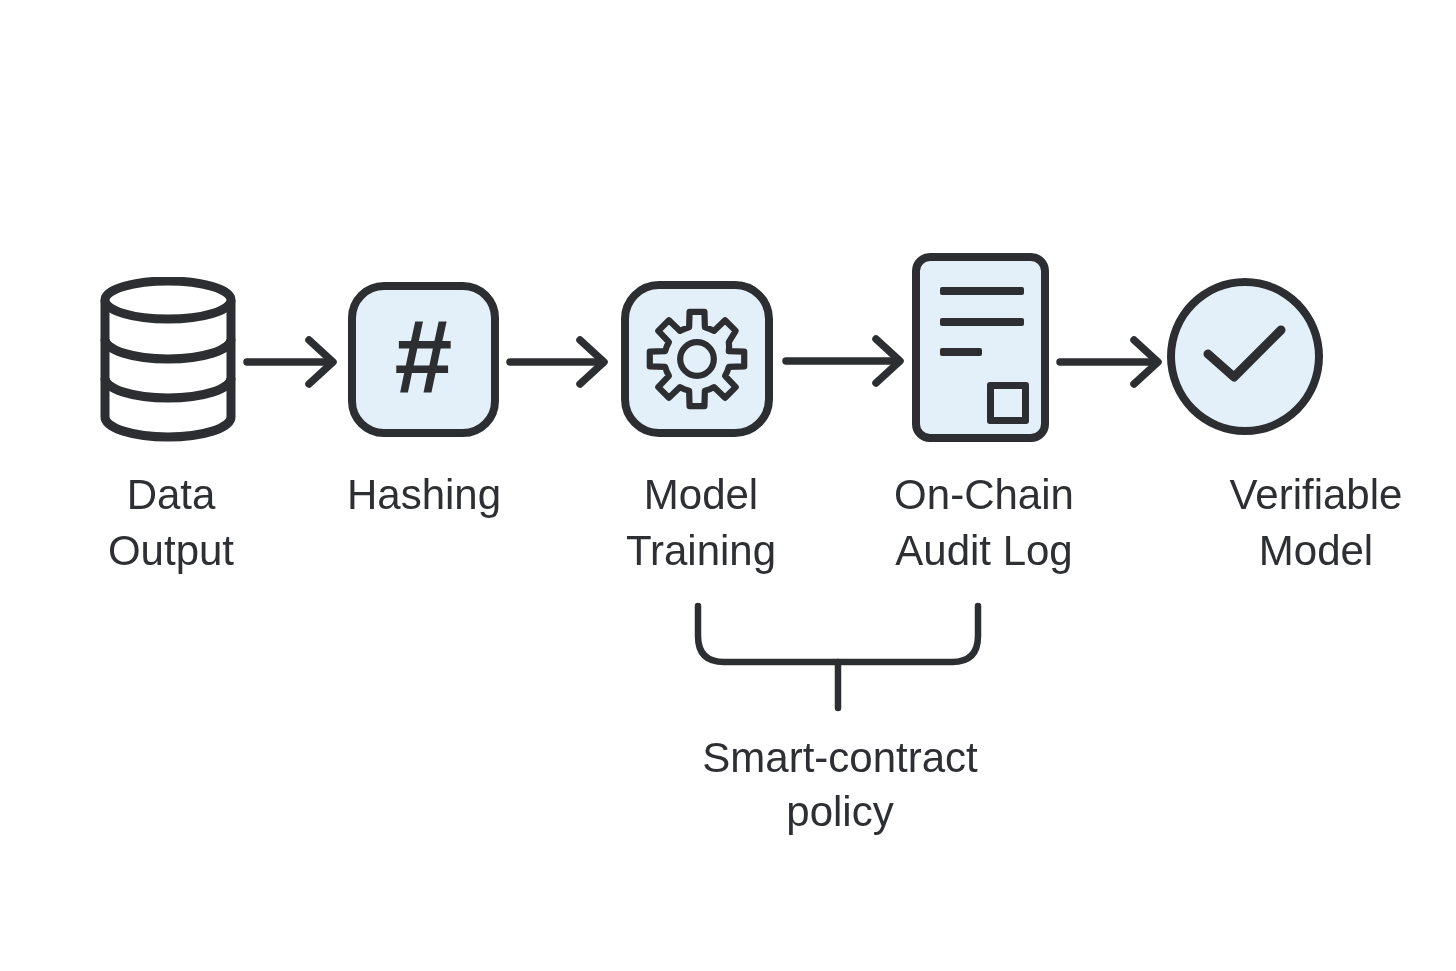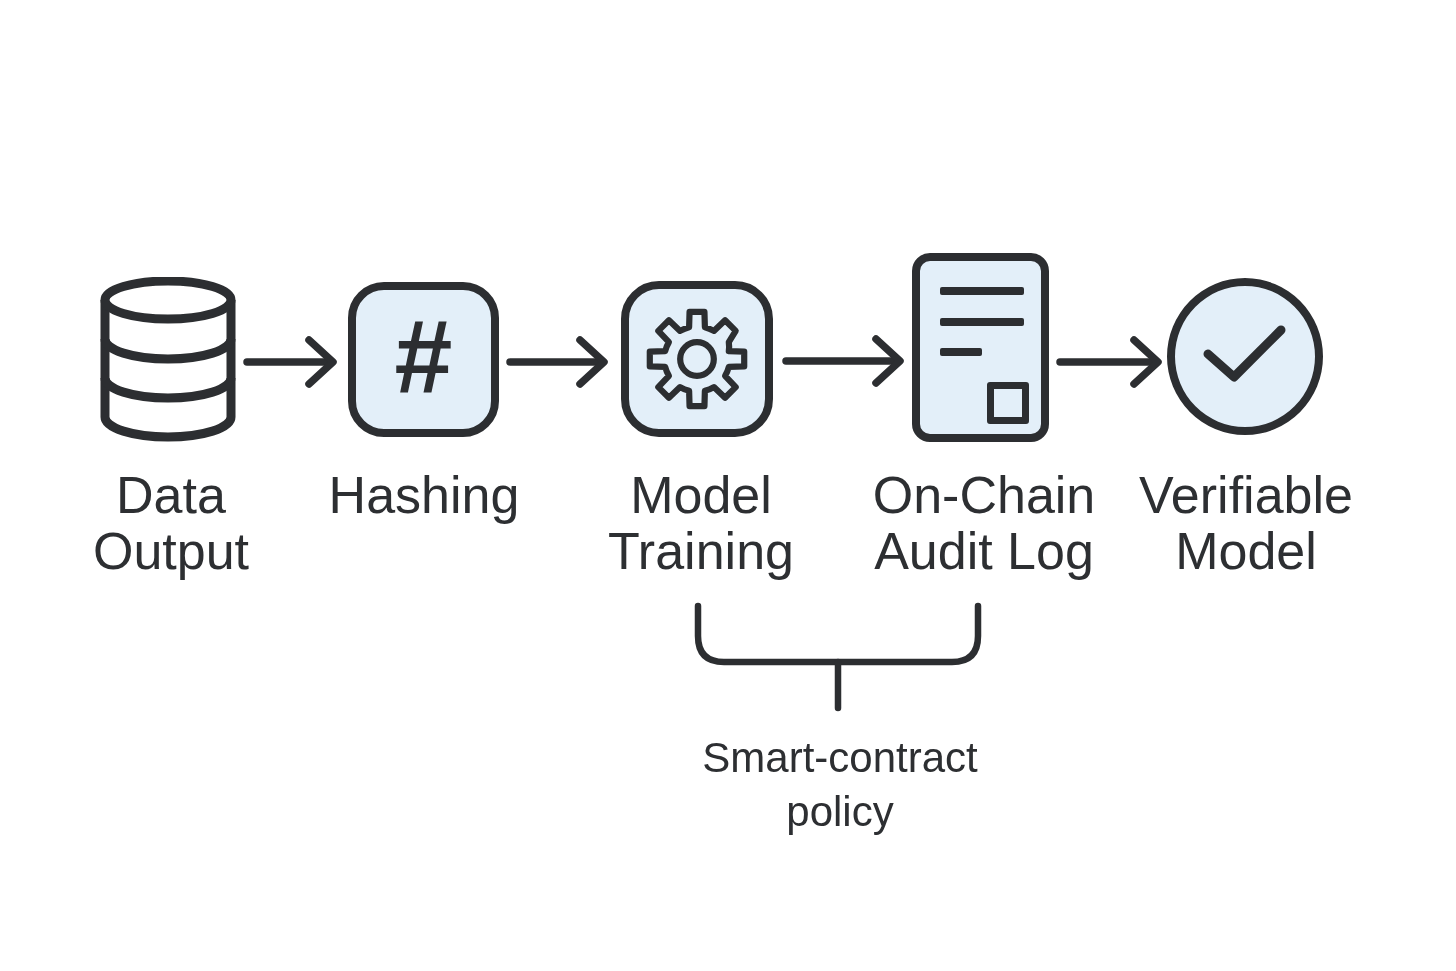--- a/index.html
+++ b/index.html
@@ -83,31 +83,31 @@
     position: absolute;
     left: 98px; top: 277px;
   }
 
   
   .node-label {
     position: absolute;
     top: 467px;
     transform: translateX(-50%);
     text-align: center;
-    font-size: 52px;
+    font-size: 42px;
     line-height: 56px;
     font-weight: 500;
     color: #2d2f32;
     white-space: nowrap;
   }
   .label-1 { left: 171px; }
   .label-2 { left: 424px; text-align: right; }
   .label-3 { left: 701px; }
   .label-4 { left: 984px; }
-  .label-5 { left: 1246px; }
+  .label-5 { left: 1316px; }
 
   .annotation {
     position: absolute;
     left: 840px; top: 731px;
     transform: translateX(-50%);
     text-align: center;
     font-size: 42px;
     line-height: 54px;
     font-weight: 500;
     color: #2d2f32;

